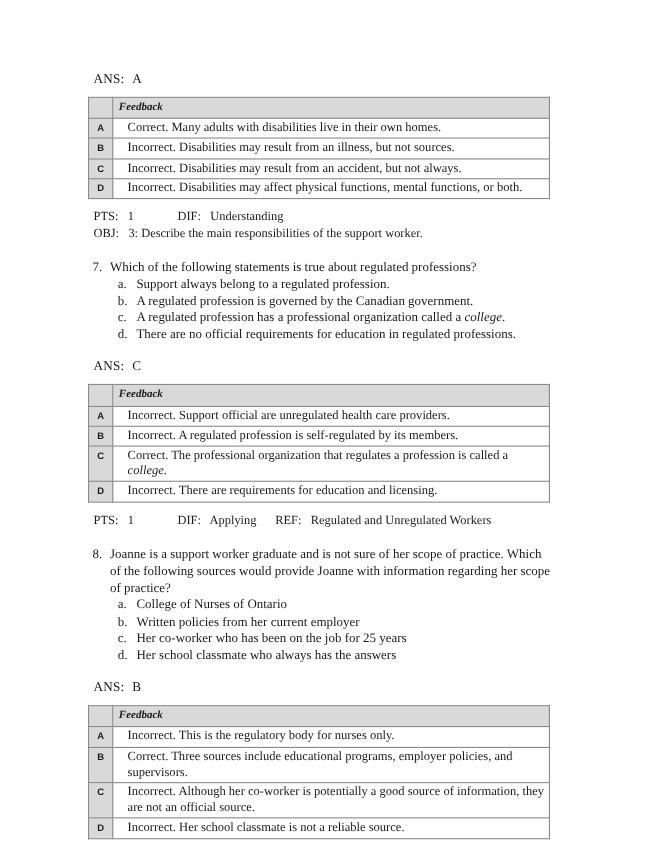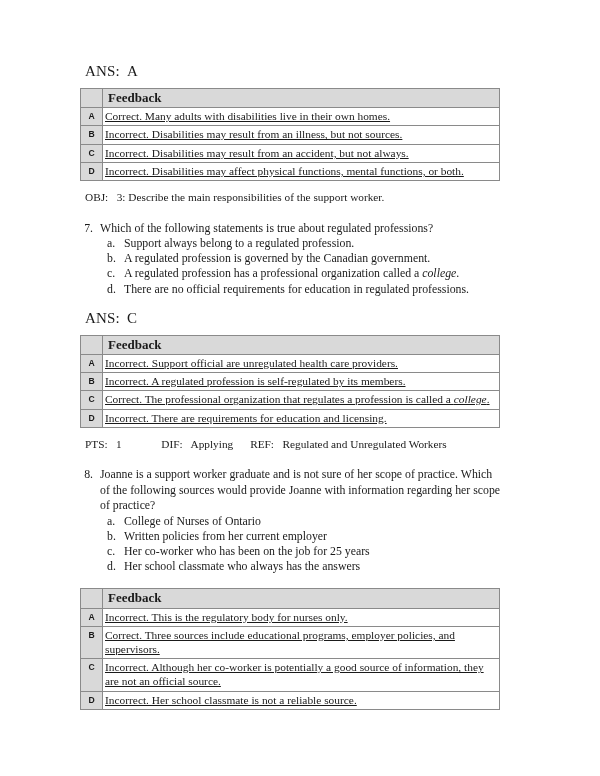--- a/index.html
+++ b/index.html
@@ -23,21 +23,21 @@
   }
   .content {
     position: absolute;
     left: 80px;
     top: 64px;
     width: 420px;
   }
 
   
   .ans-line {
-    font-size: 15px;
+    font-size: 12px;
     line-height: 15px;
     margin: 0 0 9px 5px;
     letter-spacing: 0.2px;
   }
   .ans-line .ans-key { margin-right: 7px; }
 
   
   table.feedback {
     border-collapse: collapse;
     width: 420px;
@@ -50,35 +50,36 @@
     border: 1px solid #8a8a8a;
     padding: 1px 4px 2px 5px;
     vertical-align: top;
     font-size: 11.4px;
     line-height: 14.2px;
     text-align: left;
   }
   table.feedback thead th {
     background: #d9d9d9;
     font-weight: bold;
-    font-size: 13px;
+    font-size: 10px;
     padding-top: 2px;
     padding-bottom: 2px;
+    font-style: italic;
   }
   table.feedback thead th.letter-head { padding: 0; }
   table.feedback td.letter {
     background: #d9d9d9;
     font-family: "Liberation Sans", "DejaVu Sans", sans-serif;
     font-weight: bold;
     font-size: 8.6px;
     text-align: center;
     padding: 2px 0 0 0;
     line-height: 13px;
   }
-  table.feedback td.fb { padding-left: 2px; text-decoration: underline; }
+  table.feedback td.fb { padding-left: 13px; }
   table.feedback td.fb i { font-style: italic; }
 
   
   .meta {
     margin: 9px 0 0 5px;
     font-size: 11.3px;
     line-height: 14.6px;
   }
   .meta .row { white-space: pre; }
   .meta .lbl { display: inline-block; }
@@ -157,20 +158,21 @@
           <td class="fb">Incorrect. Disabilities may result from an accident, but not always.</td>
         </tr>
         <tr>
           <td class="letter">D</td>
           <td class="fb">Incorrect. Disabilities may affect physical functions, mental functions, or both.</td>
         </tr>
       </tbody>
     </table>
 
     <div class="meta">
+      <div class="row"><span class="lbl">PTS:</span>   <span>1</span>              <span class="lbl">DIF:</span>   <span>Understanding</span></div>
       <div class="row"><span class="lbl">OBJ:</span>   <span>3: Describe the main responsibilities of the support worker.</span></div>
     </div>
 
     <div class="question">
       <div class="q-head">
         <span class="q-num">7.</span>
         <span class="q-text">Which of the following statements is true about regulated professions?</span>
       </div>
       <ol class="choices">
         <li>
@@ -253,20 +255,23 @@
         </li>
         <li>
           <span class="c-let">d.</span>
           <span class="c-txt">Her school classmate who always has the answers</span>
         </li>
       </ol>
     </div>
 
     <div class="gap-md"></div>
 
+    <div class="ans-line">
+      <span class="ans-key">ANS:</span><span>B</span>
+    </div>
 
     <table class="feedback">
       <colgroup>
           <col class="letter-col">
           <col>
         </colgroup>
       <thead>
         <tr>
           <th class="letter-head"></th>
           <th>Feedback</th>

